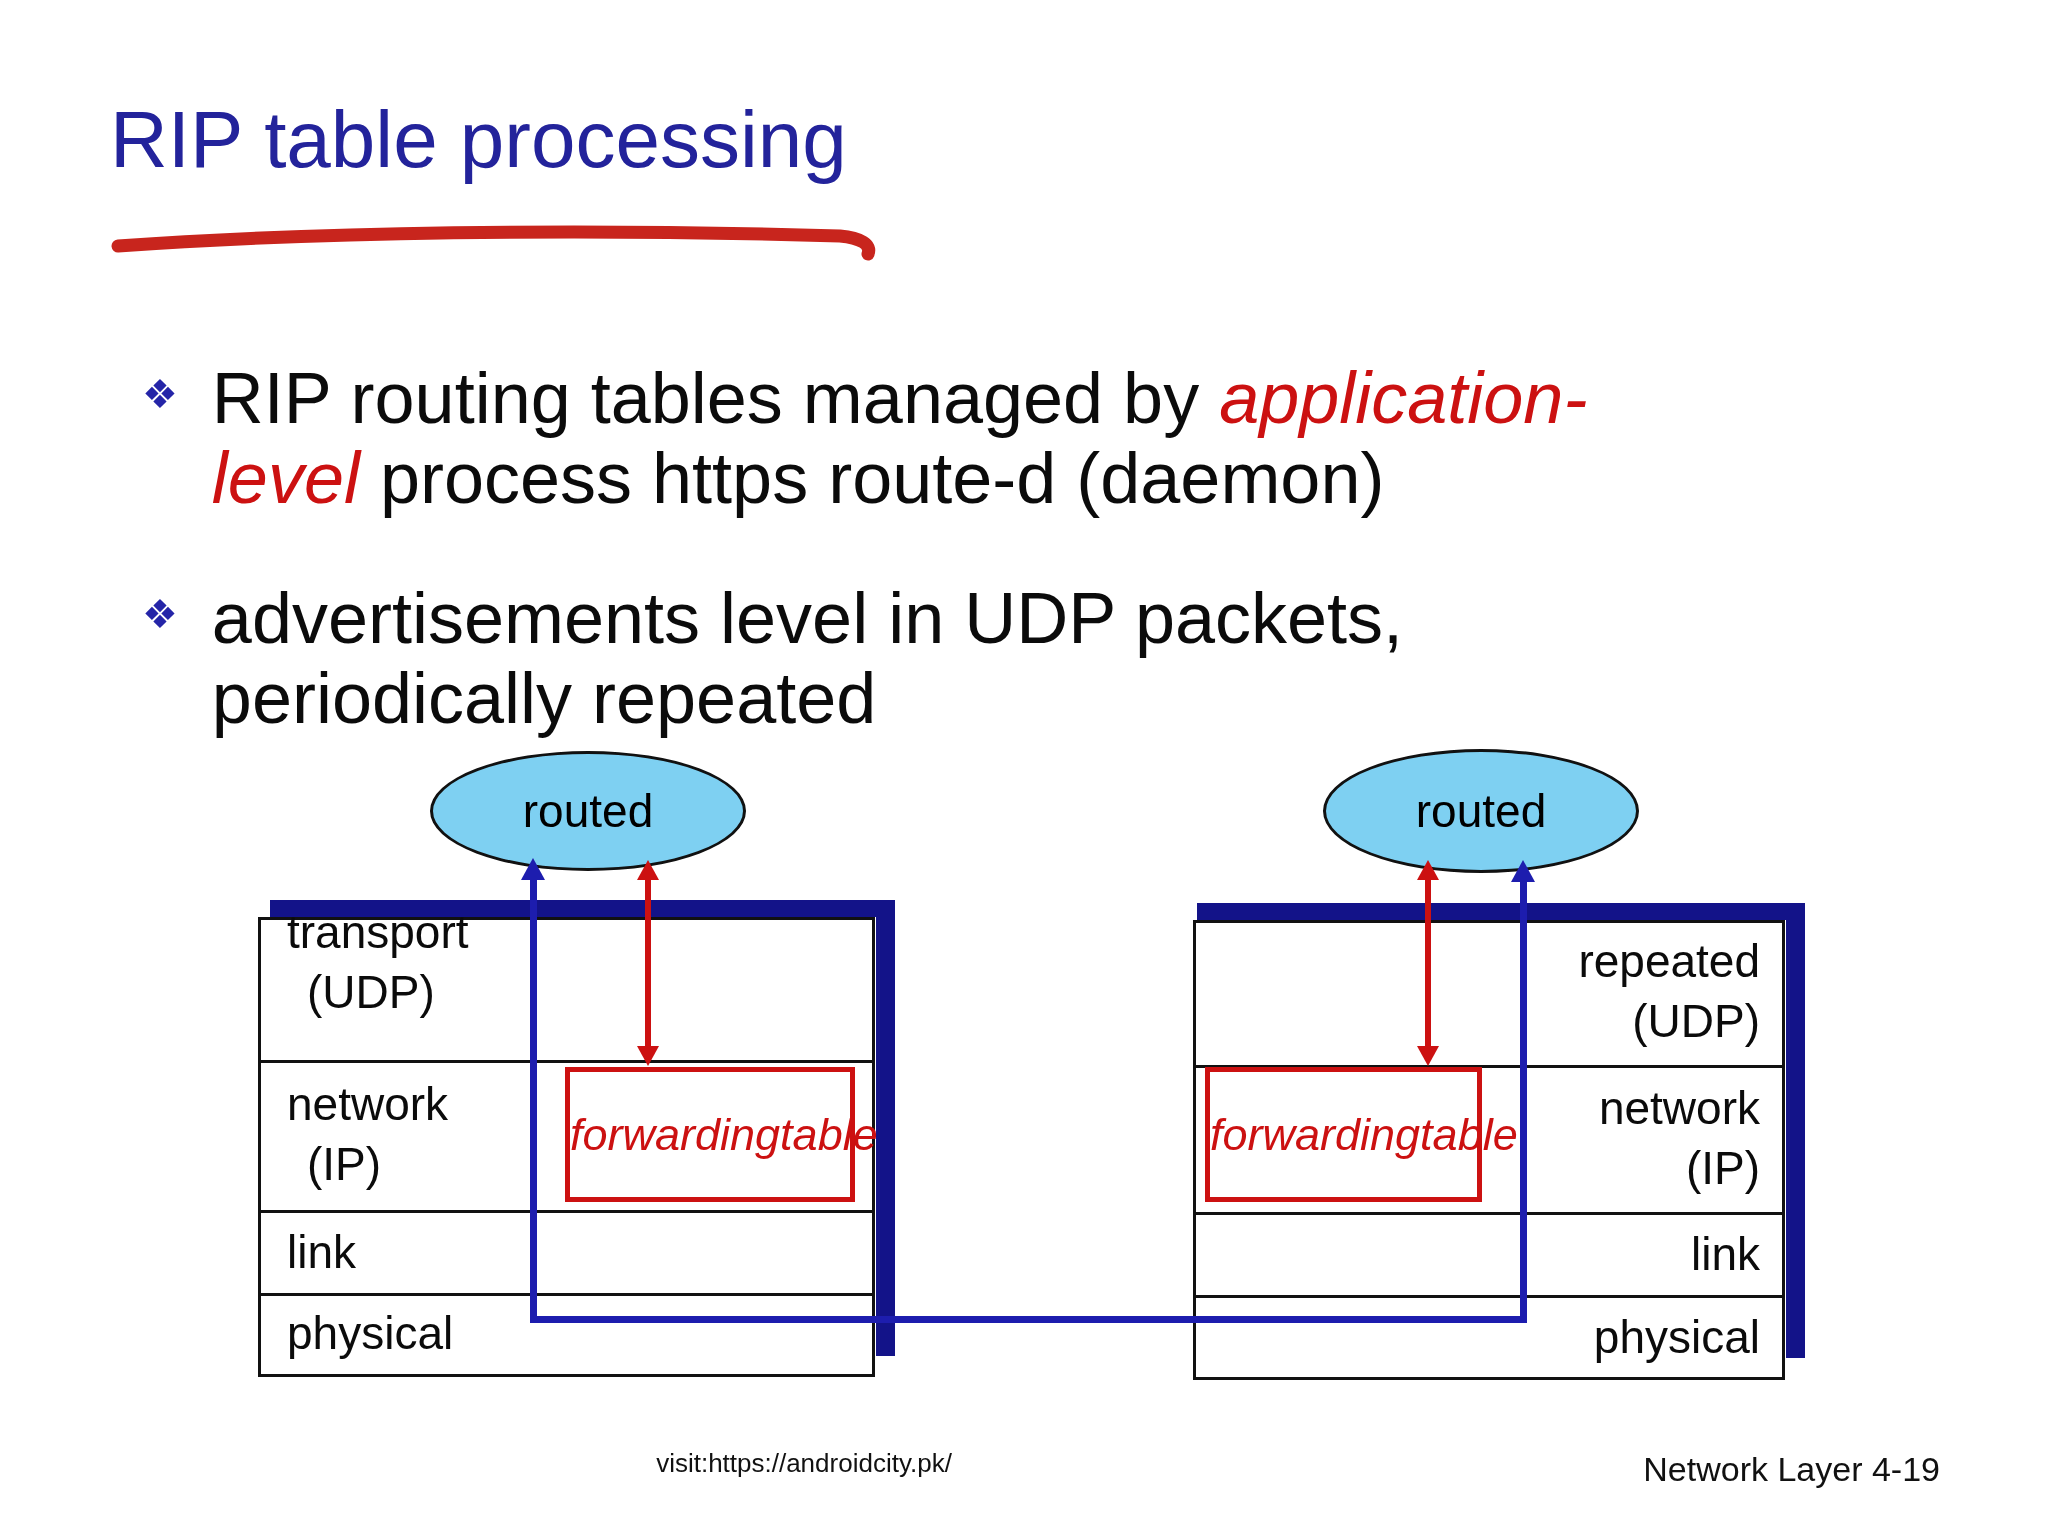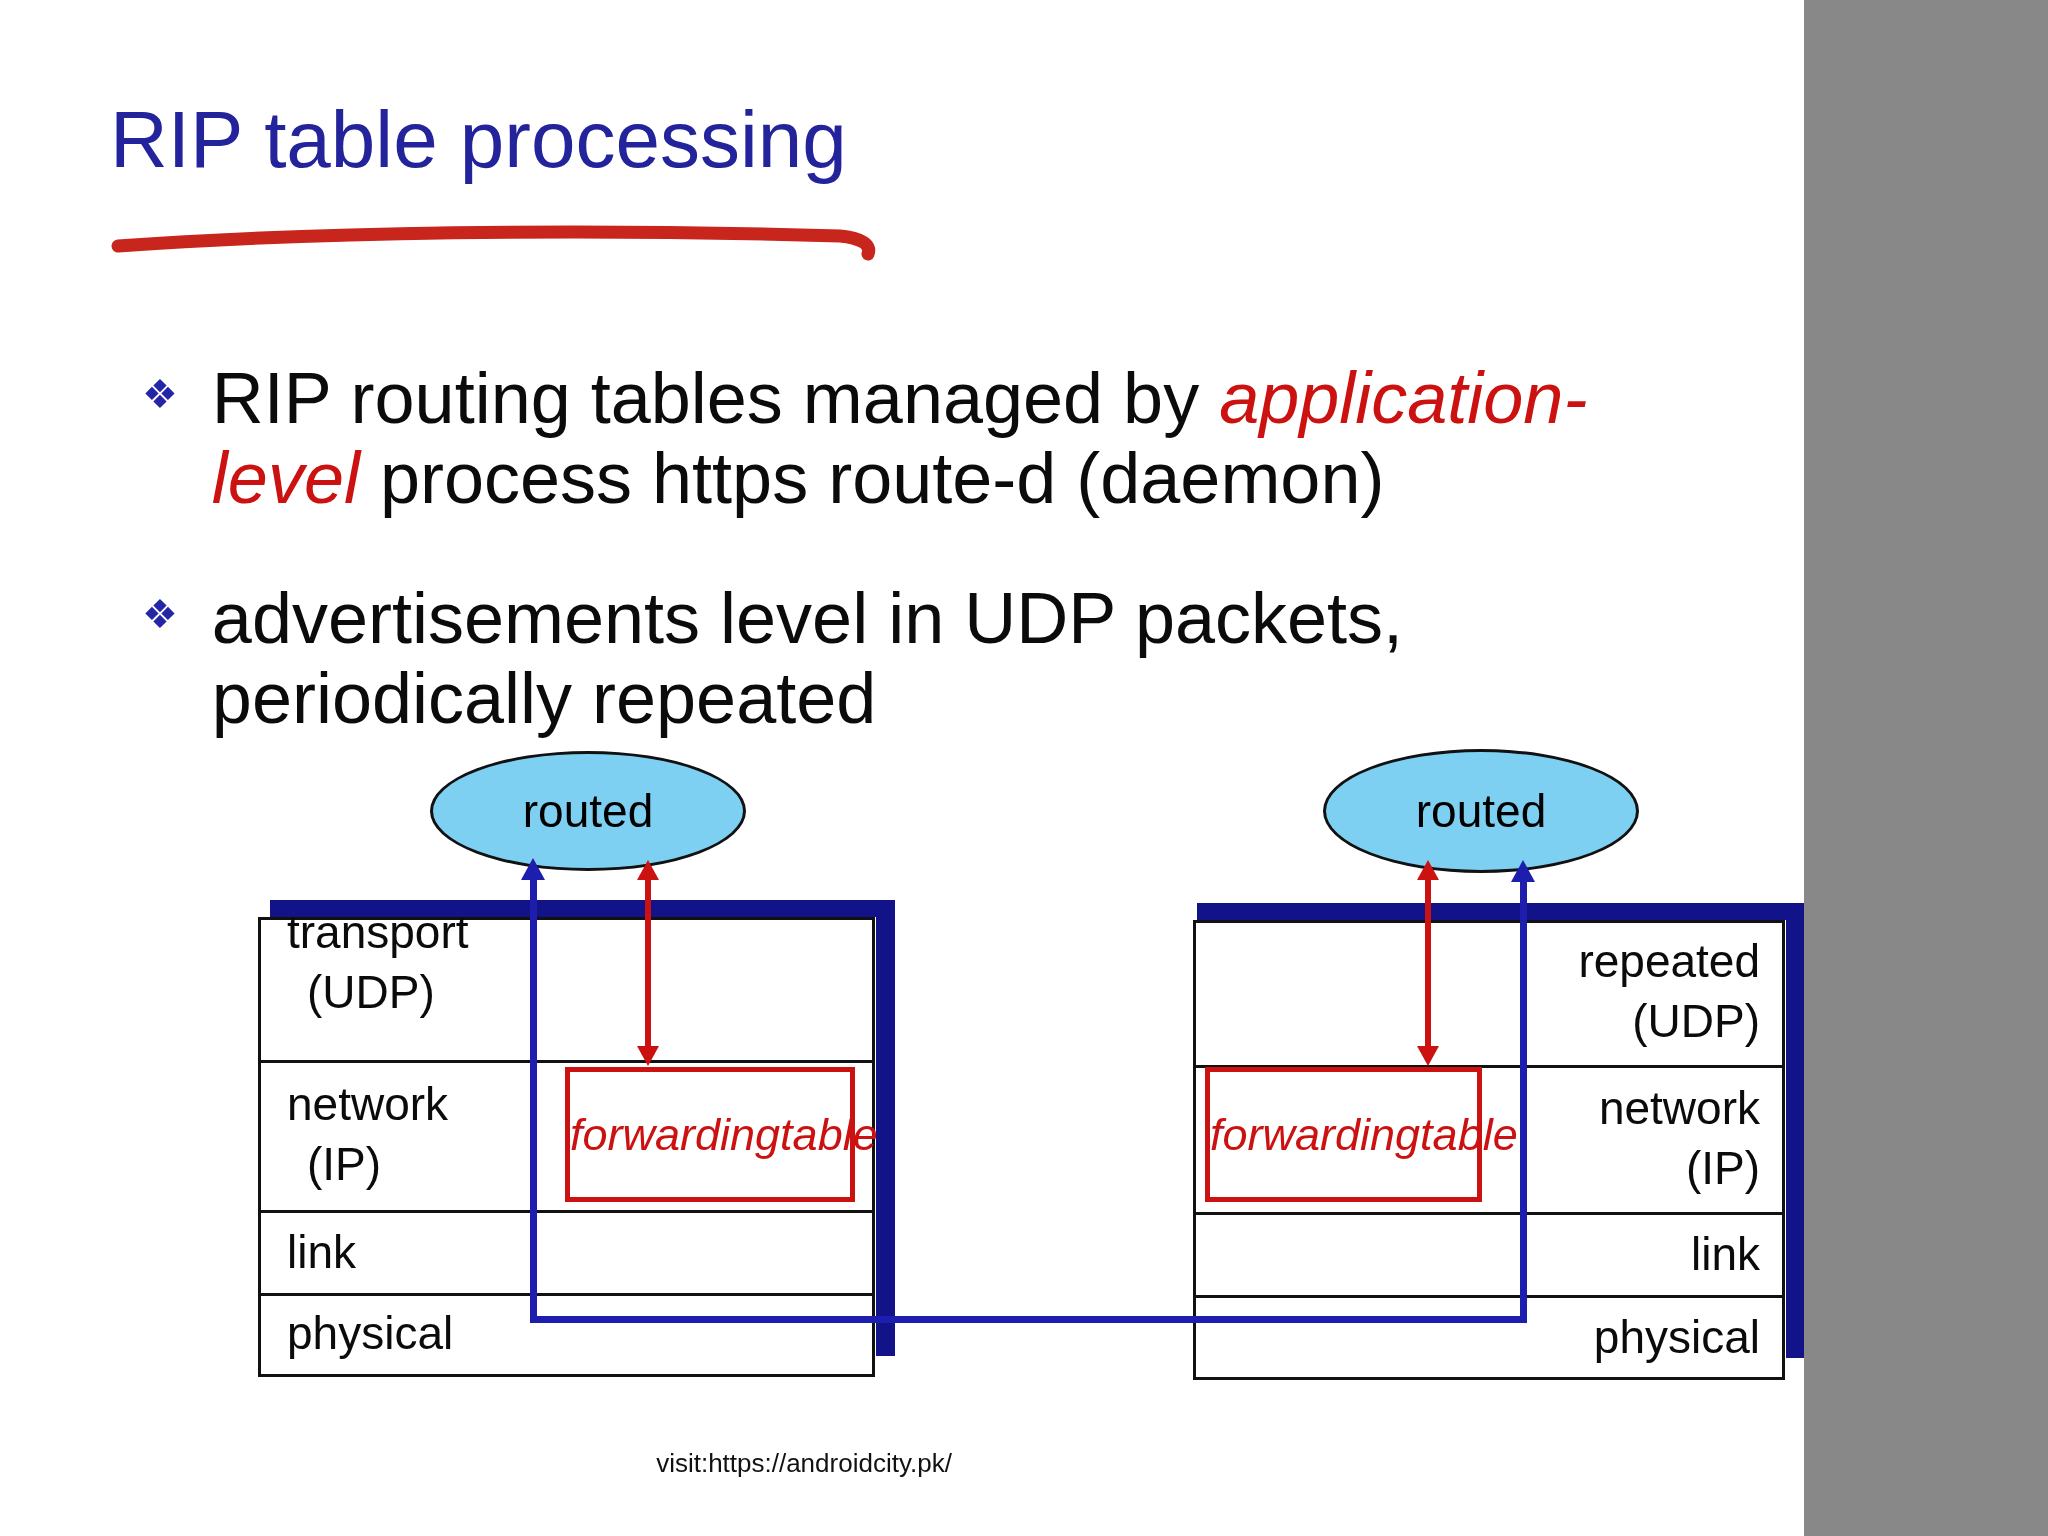--- a/index.html
+++ b/index.html
@@ -7,21 +7,21 @@
     --pathblue:#1d1dae;
     --red:#cc1111;
     --swoosh:#c8251d;
     --titleblue:#23239b;
     --bulletblue:#2525a8;
     --ellipsefill:#7ed0f2;
     --ink:#0b0b0b;
   }
   html,body{margin:0;padding:0;background:#888;}
   .slide{
-    position:relative;width:1804px;height:1536px;background:#ffffff;overflow:hidden;
+    position:relative;width:2048px;height:1536px;background:#ffffff;overflow:hidden;
     font-family:"Liberation Sans", sans-serif;color:var(--ink);
   }
   
   .title{
     position:absolute;left:110px;top:96px;font-size:80px;line-height:1.1;
     color:var(--titleblue);font-weight:500;letter-spacing:0px;white-space:nowrap;
   }
   .swoosh-svg{position:absolute;left:80px;top:212px;width:860px;height:60px;}
   
   .bullet{position:absolute;display:flex;align-items:flex-start;}
@@ -194,14 +194,15 @@
 
   <div class="rline redVertR"></div>
   <div class="tri tri-up-red redHeadUpR"></div>
   <div class="tri tri-down-red redHeadDownR"></div>
 
   <div class="ellipse ellipseR">
     <span>routed</span>
   </div>
 
   <div class="visit">visit:https://androidcity.pk/</div>
+  <div class="pagenum">Network Layer 4-19</div>
 
 </div>
 
 </body></html>

